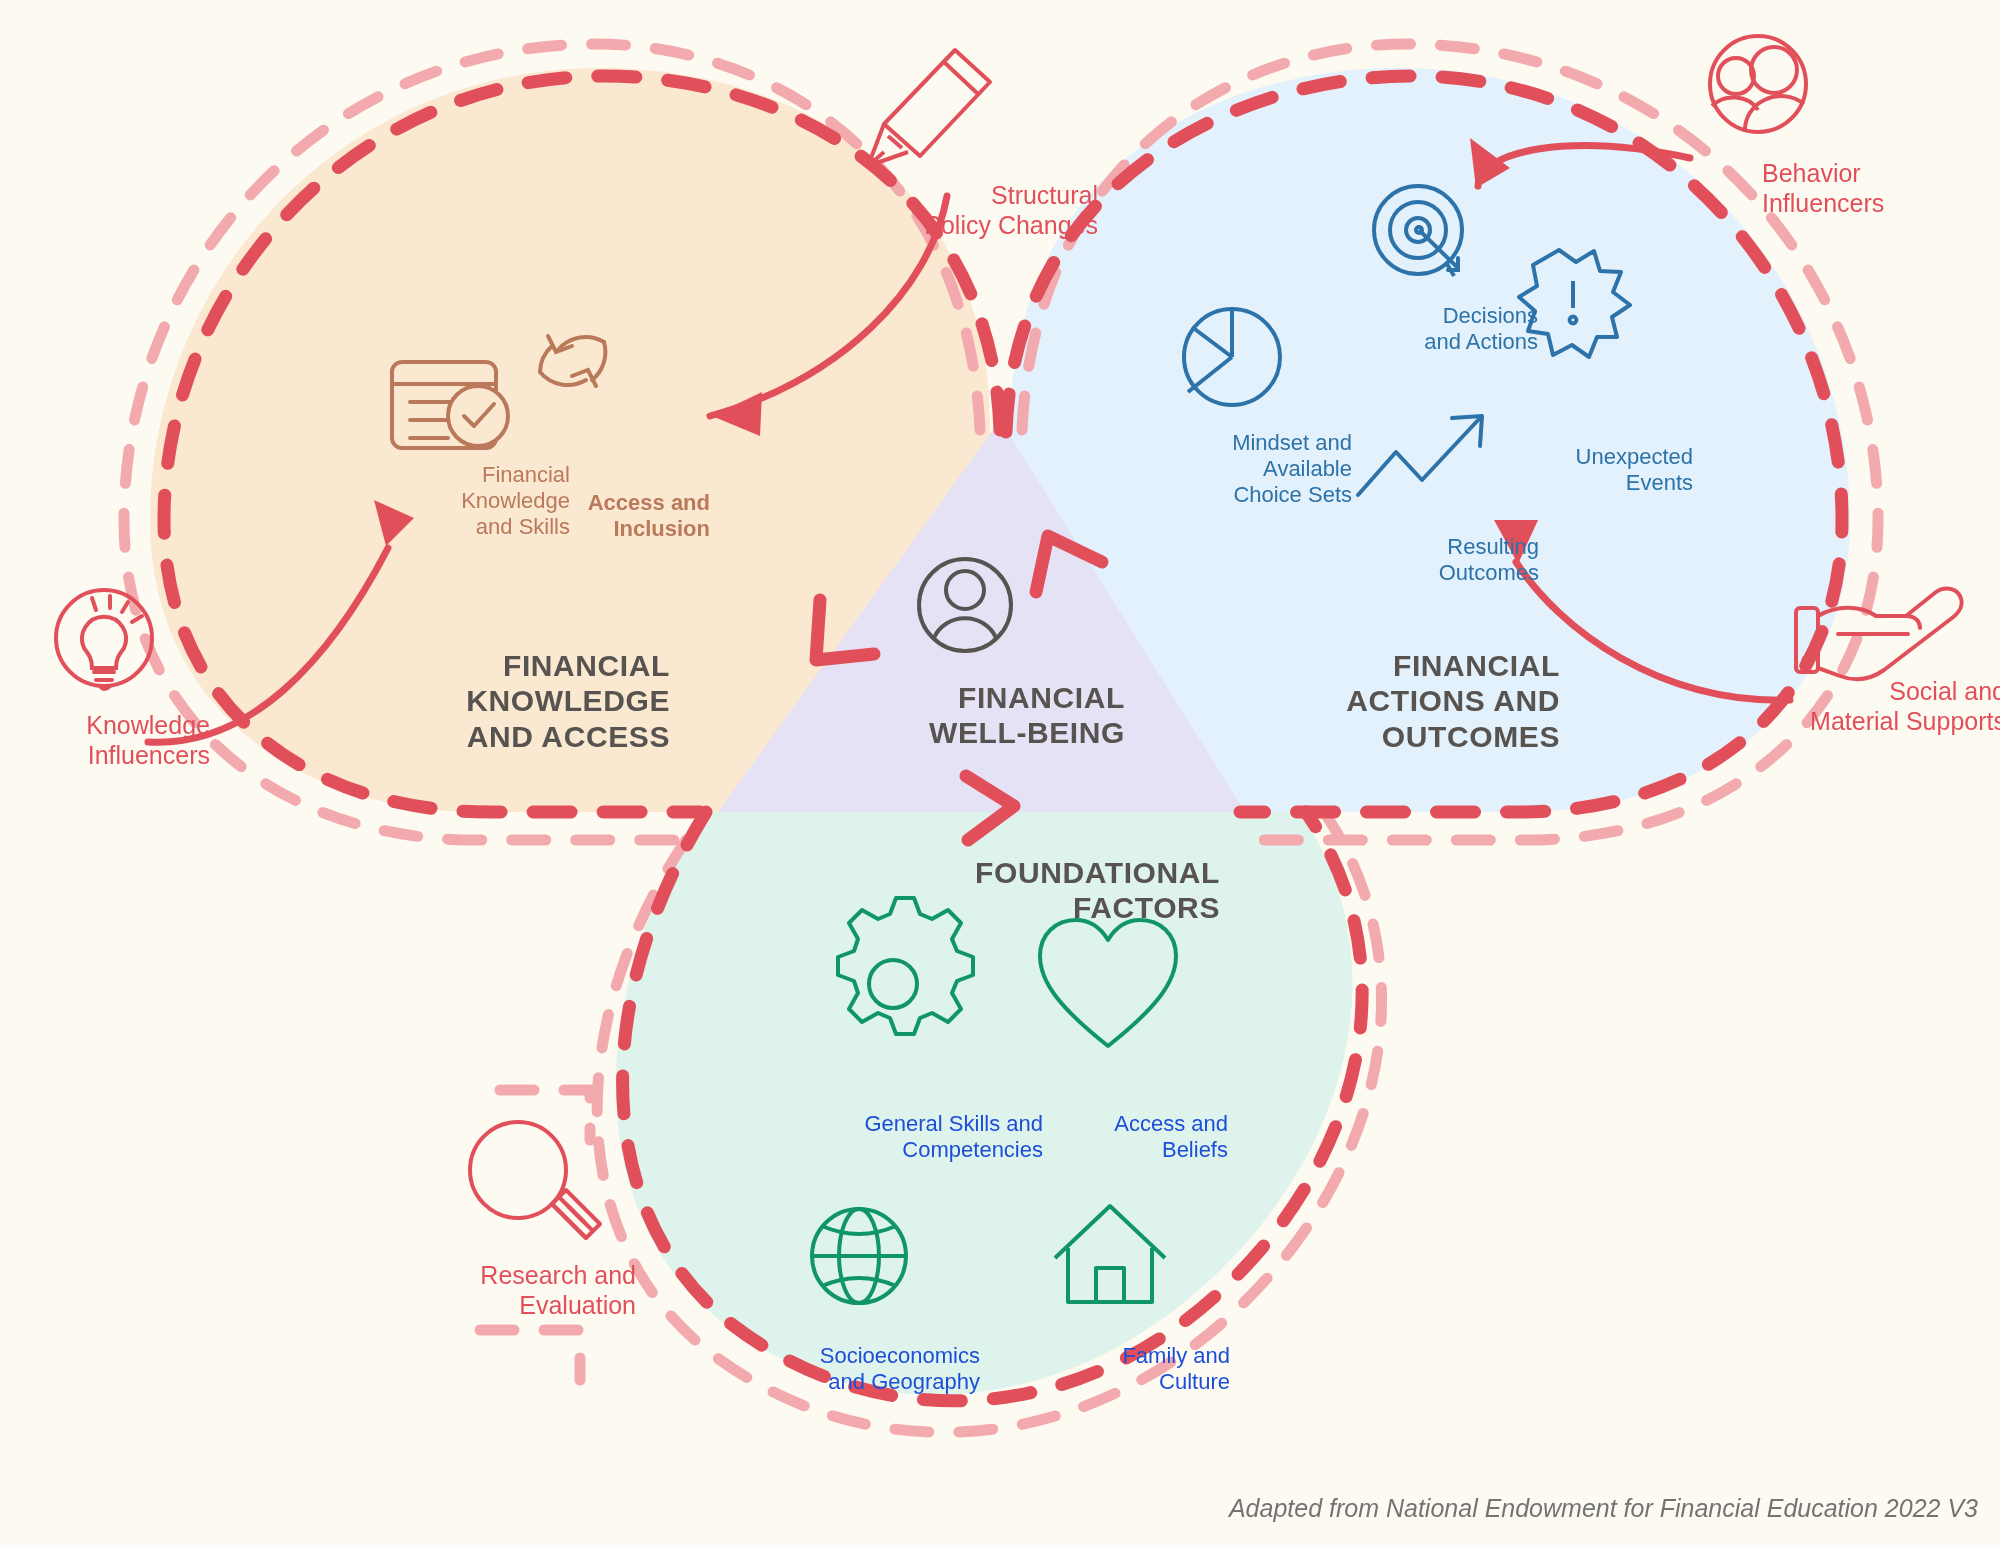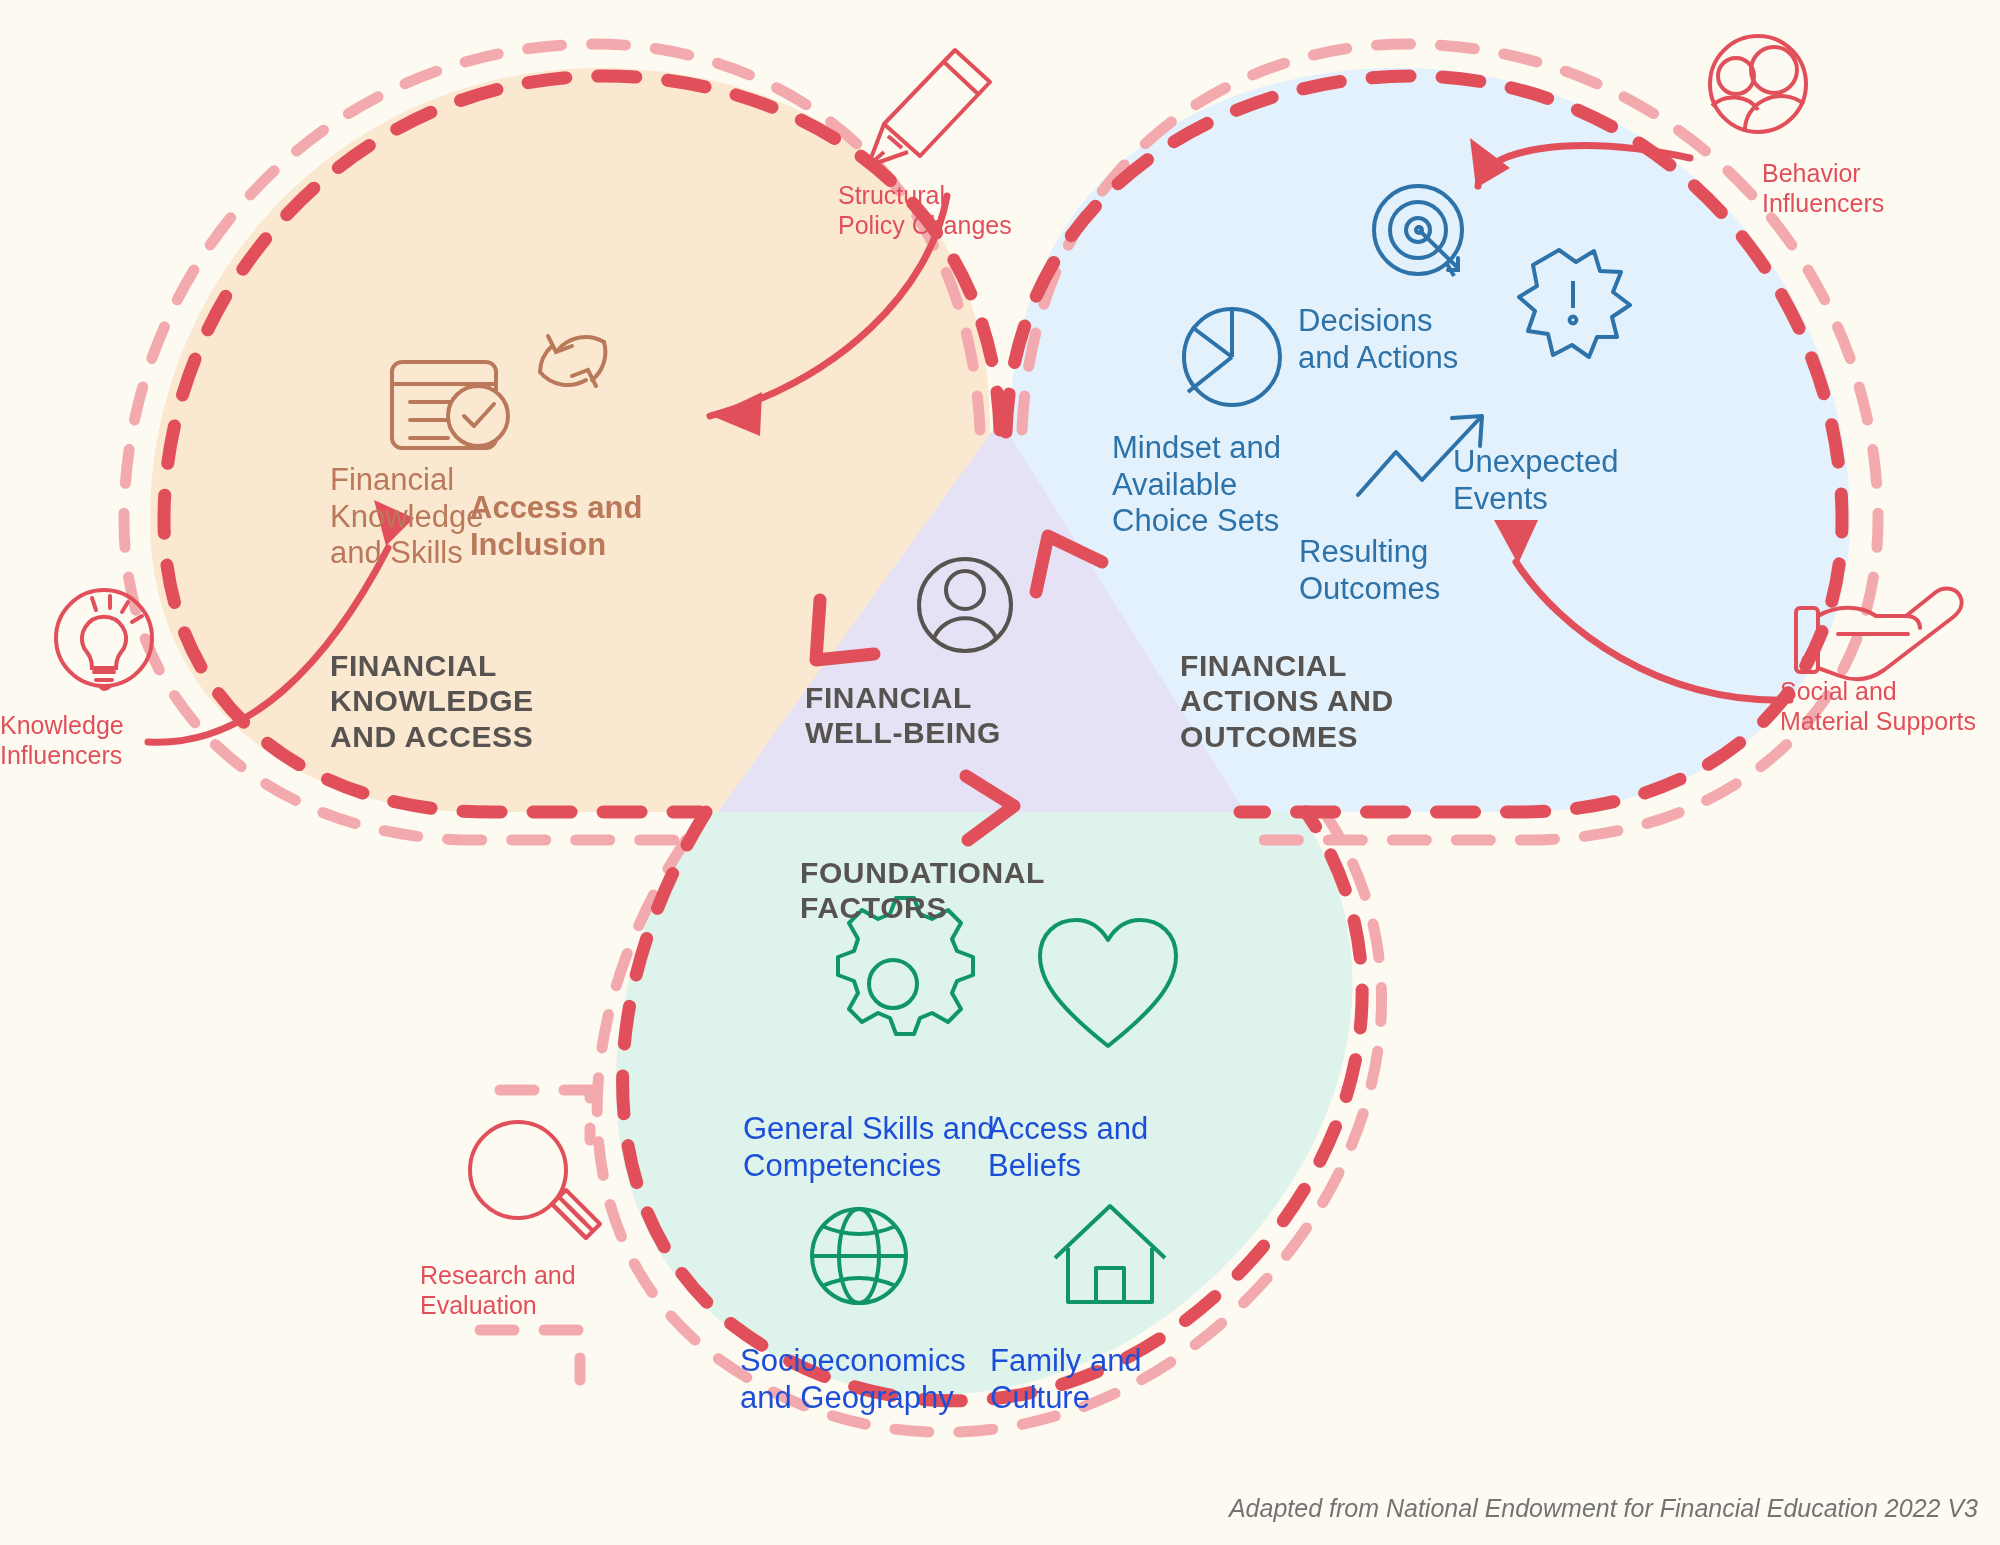--- a/index.html
+++ b/index.html
@@ -7,28 +7,28 @@
   body{
     width:2000px;height:1545px;
     background:#fdfaf1;
     font-family:"Liberation Sans", sans-serif;
     overflow:hidden;
     position:relative;
   }
   #stage{position:absolute;inset:0;width:2000px;height:1545px;}
   svg.layer{position:absolute;left:0;top:0;width:2000px;height:1545px;overflow:visible;}
 
-  .lbl{position:absolute;text-align:left;line-height:1.18;white-space:pre-line;}
+  .lbl{position:absolute;text-align:right;line-height:1.18;white-space:pre-line;}
 
   
   .section-title{
     font-weight:bold;font-size:30px;letter-spacing:.6px;color:#575350;
   }
   
-  .item-label{font-size:31px;}
+  .item-label{font-size:22px;}
   .item-orange{color:#b9795a;}
   .item-blue{color:#2d72a8;}
   .item-green{color:#1d4ed8;margin-top:21px;}
   
   .infl-label{font-size:25px;color:#e1505a;line-height:1.2;}
   .credit{
     position:absolute;font-style:italic;font-size:25px;color:#737373;
     right:22px;bottom:22px;white-space:nowrap;
   }
 </style>

